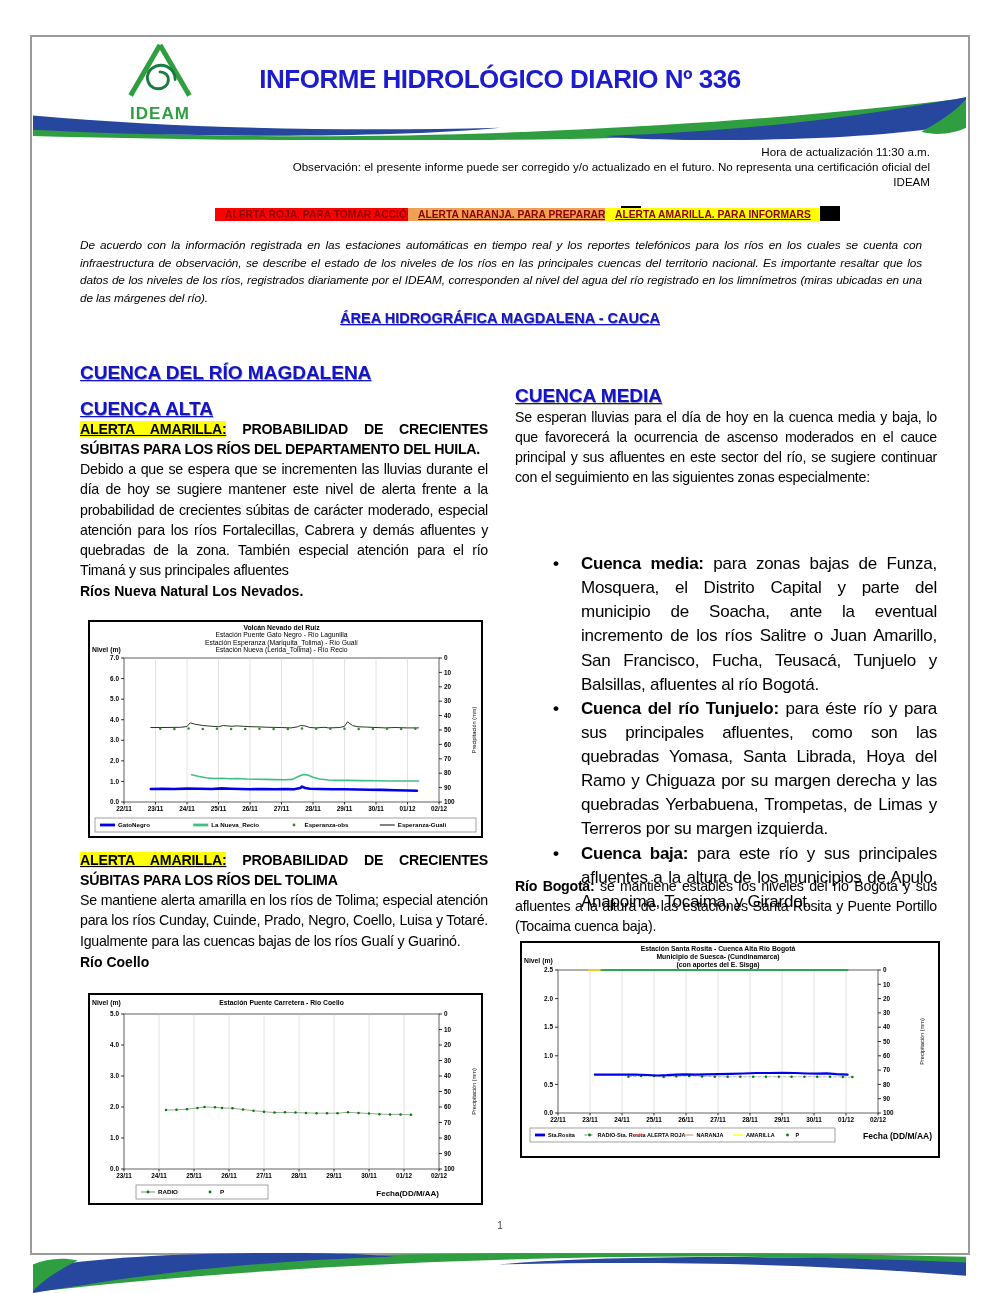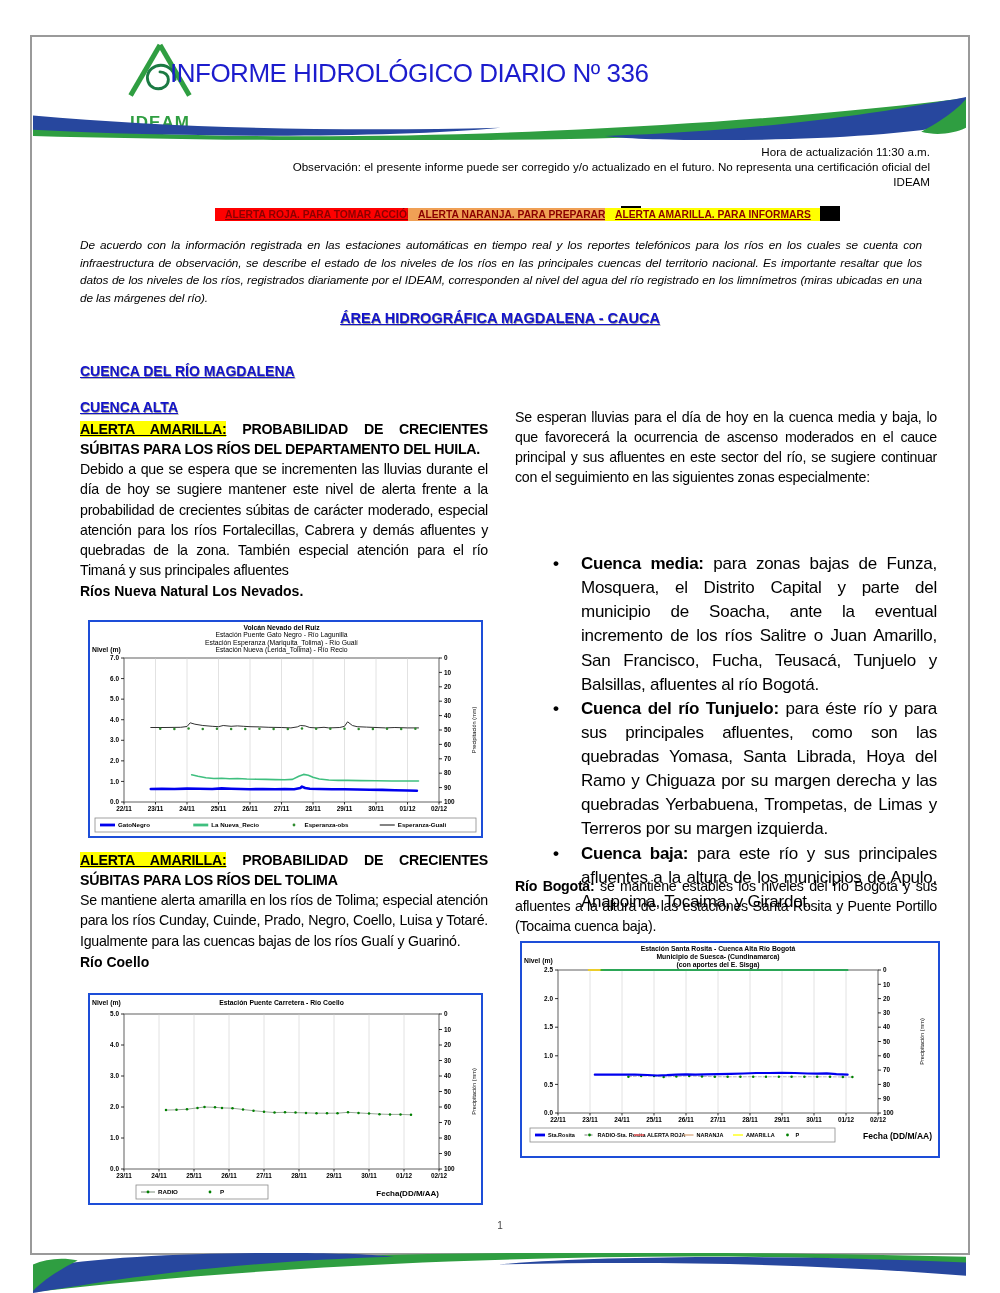--- a/index.html
+++ b/index.html
@@ -1,67 +1,67 @@
 <!DOCTYPE html>
 <html style="--title_blue: #1c1ccd; --header_blue: #1313cb; --brand_blue: #27479e; --brand_green: #2f9e41; --alert_text: #8b0000; --alert_red: #ff0000; --alert_orange: #f0a055; --alert_yellow: #ffff00;"><head>
 <meta charset="utf-8">
 <style>
   html,body{margin:0;padding:0;background:#fff;}
   body{font-family:"Liberation Sans",sans-serif;color:#000;}
   .sheet{position:relative;width:1000px;height:1293px;background:#fff;overflow:hidden;}
   .abs{position:absolute;}
   .page-border{position:absolute;left:30px;top:35px;width:936px;height:1216px;border:2px solid #9a9a9a;}
   
-  .doc-title{font-size:26px;font-weight:normal;color:var(--title_blue);letter-spacing:-0.5px;text-align:left;}
+  .doc-title{font-size:26px;font-weight:bold;color:var(--title_blue);letter-spacing:-0.5px;text-align:center;margin-top:6px;}
   .logo-text{color:var(--brand_green);font-weight:bold;font-size:17px;letter-spacing:1px;text-align:center;}
   .wave svg{display:block;width:100%;height:100%;}
   .wave.footer svg{transform:rotate(180deg);}
   
   .meta{font-size:11.6px;line-height:1.3;text-align:right;}
   
   .alert-chip{font-size:10.3px;font-weight:bold;color:var(--alert_text);text-decoration:underline;
     padding:1px 10px;display:inline-block;white-space:nowrap;}
   .redact{display:inline-block;width:20px;height:15px;background:#000;vertical-align:-3px;margin-left:-1px;}
   
   .intro{font-size:11.8px;font-style:italic;line-height:1.5;text-align:justify;letter-spacing:-0.1px;}
   
   .bluehead{color:var(--header_blue);font-weight:bold;text-decoration:underline;
     text-shadow:0.7px 0.7px 0 rgba(0,0,0,0.4);display:inline-block;}
   .area-title{font-size:14.5px;text-align:center;}
-  .h13{font-size:14px;}
+  .h13{font-size:19px;}
   
   p{margin:0;}
   .body-p{font-size:14.2px;line-height:1.42;letter-spacing:-0.25px;text-align:justify;}
   .alert-p{font-size:14.2px;line-height:1.38;letter-spacing:-0.25px;font-weight:bold;text-align:justify;}
   .hl{background:var(--alert_yellow);text-decoration:underline;}
   .caption{font-size:14px;font-weight:bold;margin-top:3px;}
   ul.bullets{margin:0;padding:0;list-style:none;}
   ul.bullets li{position:relative;padding-left:66px;font-size:17px;line-height:1.42;
     letter-spacing:-0.25px;text-align:justify;}
   ul.bullets li::before{content:"\2022";position:absolute;left:38px;font-weight:bold;}
   
-  .chartbox{position:absolute;border:2px solid #1d4ed8;box-sizing:border-box;background:#fff;}
+  .chartbox{position:absolute;border:2px solid #000000;box-sizing:border-box;background:#fff;}
   .chartbox svg{width:100%;height:100%;display:block;}
   svg text{font-family:"Liberation Sans",sans-serif;}
   .page-num{font-size:10px;color:#444;text-align:center;}
 </style>
 </head>
 <body>
 
 <div class="sheet">
   <div class="page-border"></div>
 
   <div class="abs" style="left:118px;top:40px;width:84px;height:72px">
     <svg viewBox="0 0 100 86">
       <path d="M50,6 L15,66" stroke="#2f9e41" stroke-width="6" fill="none"></path>
       <path d="M50,6 L85,66" stroke="#2f9e41" stroke-width="6" fill="none"></path>
       <path d="M50,38 c6,0 10,4 10,9 c0,7 -6,11 -12,11 c-8,0 -13,-6 -13,-13 c0,-9 8,-15 16,-15 c10,0 17,8 17,17" stroke="#1b7a43" stroke-width="3.4" fill="none" stroke-linecap="round"></path>
     </svg>
   </div>
-  <div class="abs logo-text" style="left:108px;top:113px;width:104px">IDEAM</div>
+  <div class="abs logo-text" style="left:108px;top:104px;width:104px">IDEAM</div>
 
   <div class="abs doc-title" style="left:170px;top:58px;width:660px">INFORME HIDROLÓGICO DIARIO Nº 336</div>
 
   <div class="abs wave" style="left:33px;top:97px;width:933px;height:43px">
     <svg viewBox="0 0 938 42" preserveAspectRatio="none">
       <path d="M0,30 C150,40 330,41 520,33 C690,26 830,14 938,1 L938,12 C840,28 700,38 540,41 C360,44 150,42 0,38 Z" fill="#2f9e41"></path>
       <path d="M0,18 C140,30 300,34 470,30 C360,40 160,40 0,32 Z" fill="#27479e"></path>
       <path d="M575,38 C710,34 820,20 890,8 C915,4 930,2 938,0 L938,26 C870,38 780,42 690,42 C640,42 600,41 575,38 Z" fill="#27479e"></path>
       <path d="M893,34 C920,20 933,8 938,2 L938,30 C925,36 908,38 893,34 Z" fill="#2f9e41"></path>
     </svg>
@@ -312,20 +312,23 @@
         <rect x="46" y="190" width="132" height="14" fill="#fff" stroke="#8a8a8a" stroke-width="0.8"></rect>
         <line x1="51" y1="197" x2="65" y2="197" stroke="#9aa89a" stroke-width="1.3"></line>
         <circle cx="58" cy="197" r="1.4" fill="#008000"></circle>
         <text x="68" y="199" font-size="6.2" fill="#000" font-weight="bold">RADIO</text>
         <circle cx="120" cy="197" r="1.4" fill="#008000"></circle>
         <text x="130" y="199" font-size="6.2" fill="#000" font-weight="bold">P</text>
         <text x="349" y="201" font-size="8" fill="#000" text-anchor="end" font-weight="bold">Fecha(DD/M/AA)</text>
       </svg>
   </div>
 
+  <div class="abs" style="left:515px;top:385px;width:422px">
+    <span class="bluehead h13">CUENCA MEDIA</span>
+  </div>
   <div class="abs" style="left:515px;top:407px;width:422px">
     <p class="body-p">Se esperan lluvias para el día de hoy en la cuenca media y baja, lo que favorecerá la ocurrencia de ascenso moderados en el cauce principal y sus afluentes en este sector del río, se sugiere continuar con el seguimiento en las siguientes zonas especialmente:</p>
   </div>
   <ul class="bullets abs" style="left:515px;top:552px;width:422px">
     <li><b>Cuenca media:</b> <span>para zonas bajas de Funza, Mosquera, el Distrito Capital y parte del municipio de Soacha, ante la eventual incremento de los ríos Salitre o Juan Amarillo, San Francisco, Fucha, Teusacá, Tunjuelo y Balsillas, afluentes al río Bogotá.</span></li>
     <li><b>Cuenca del río Tunjuelo:</b> <span>para éste río y para sus principales afluentes, como son las quebradas Yomasa, Santa Librada, Hoya del Ramo y Chiguaza por su margen derecha y las quebradas Yerbabuena, Trompetas, de Limas y Terreros por su margen izquierda.</span></li>
     <li><b>Cuenca baja:</b> <span>para este río y sus principales afluentes a la altura de los municipios de Apulo, Anapoima, Tocaima, y Girardot.</span></li>
   </ul>
   <div class="abs body-p" style="left:515px;top:876px;width:422px">
     <b>Río Bogotá:</b>

